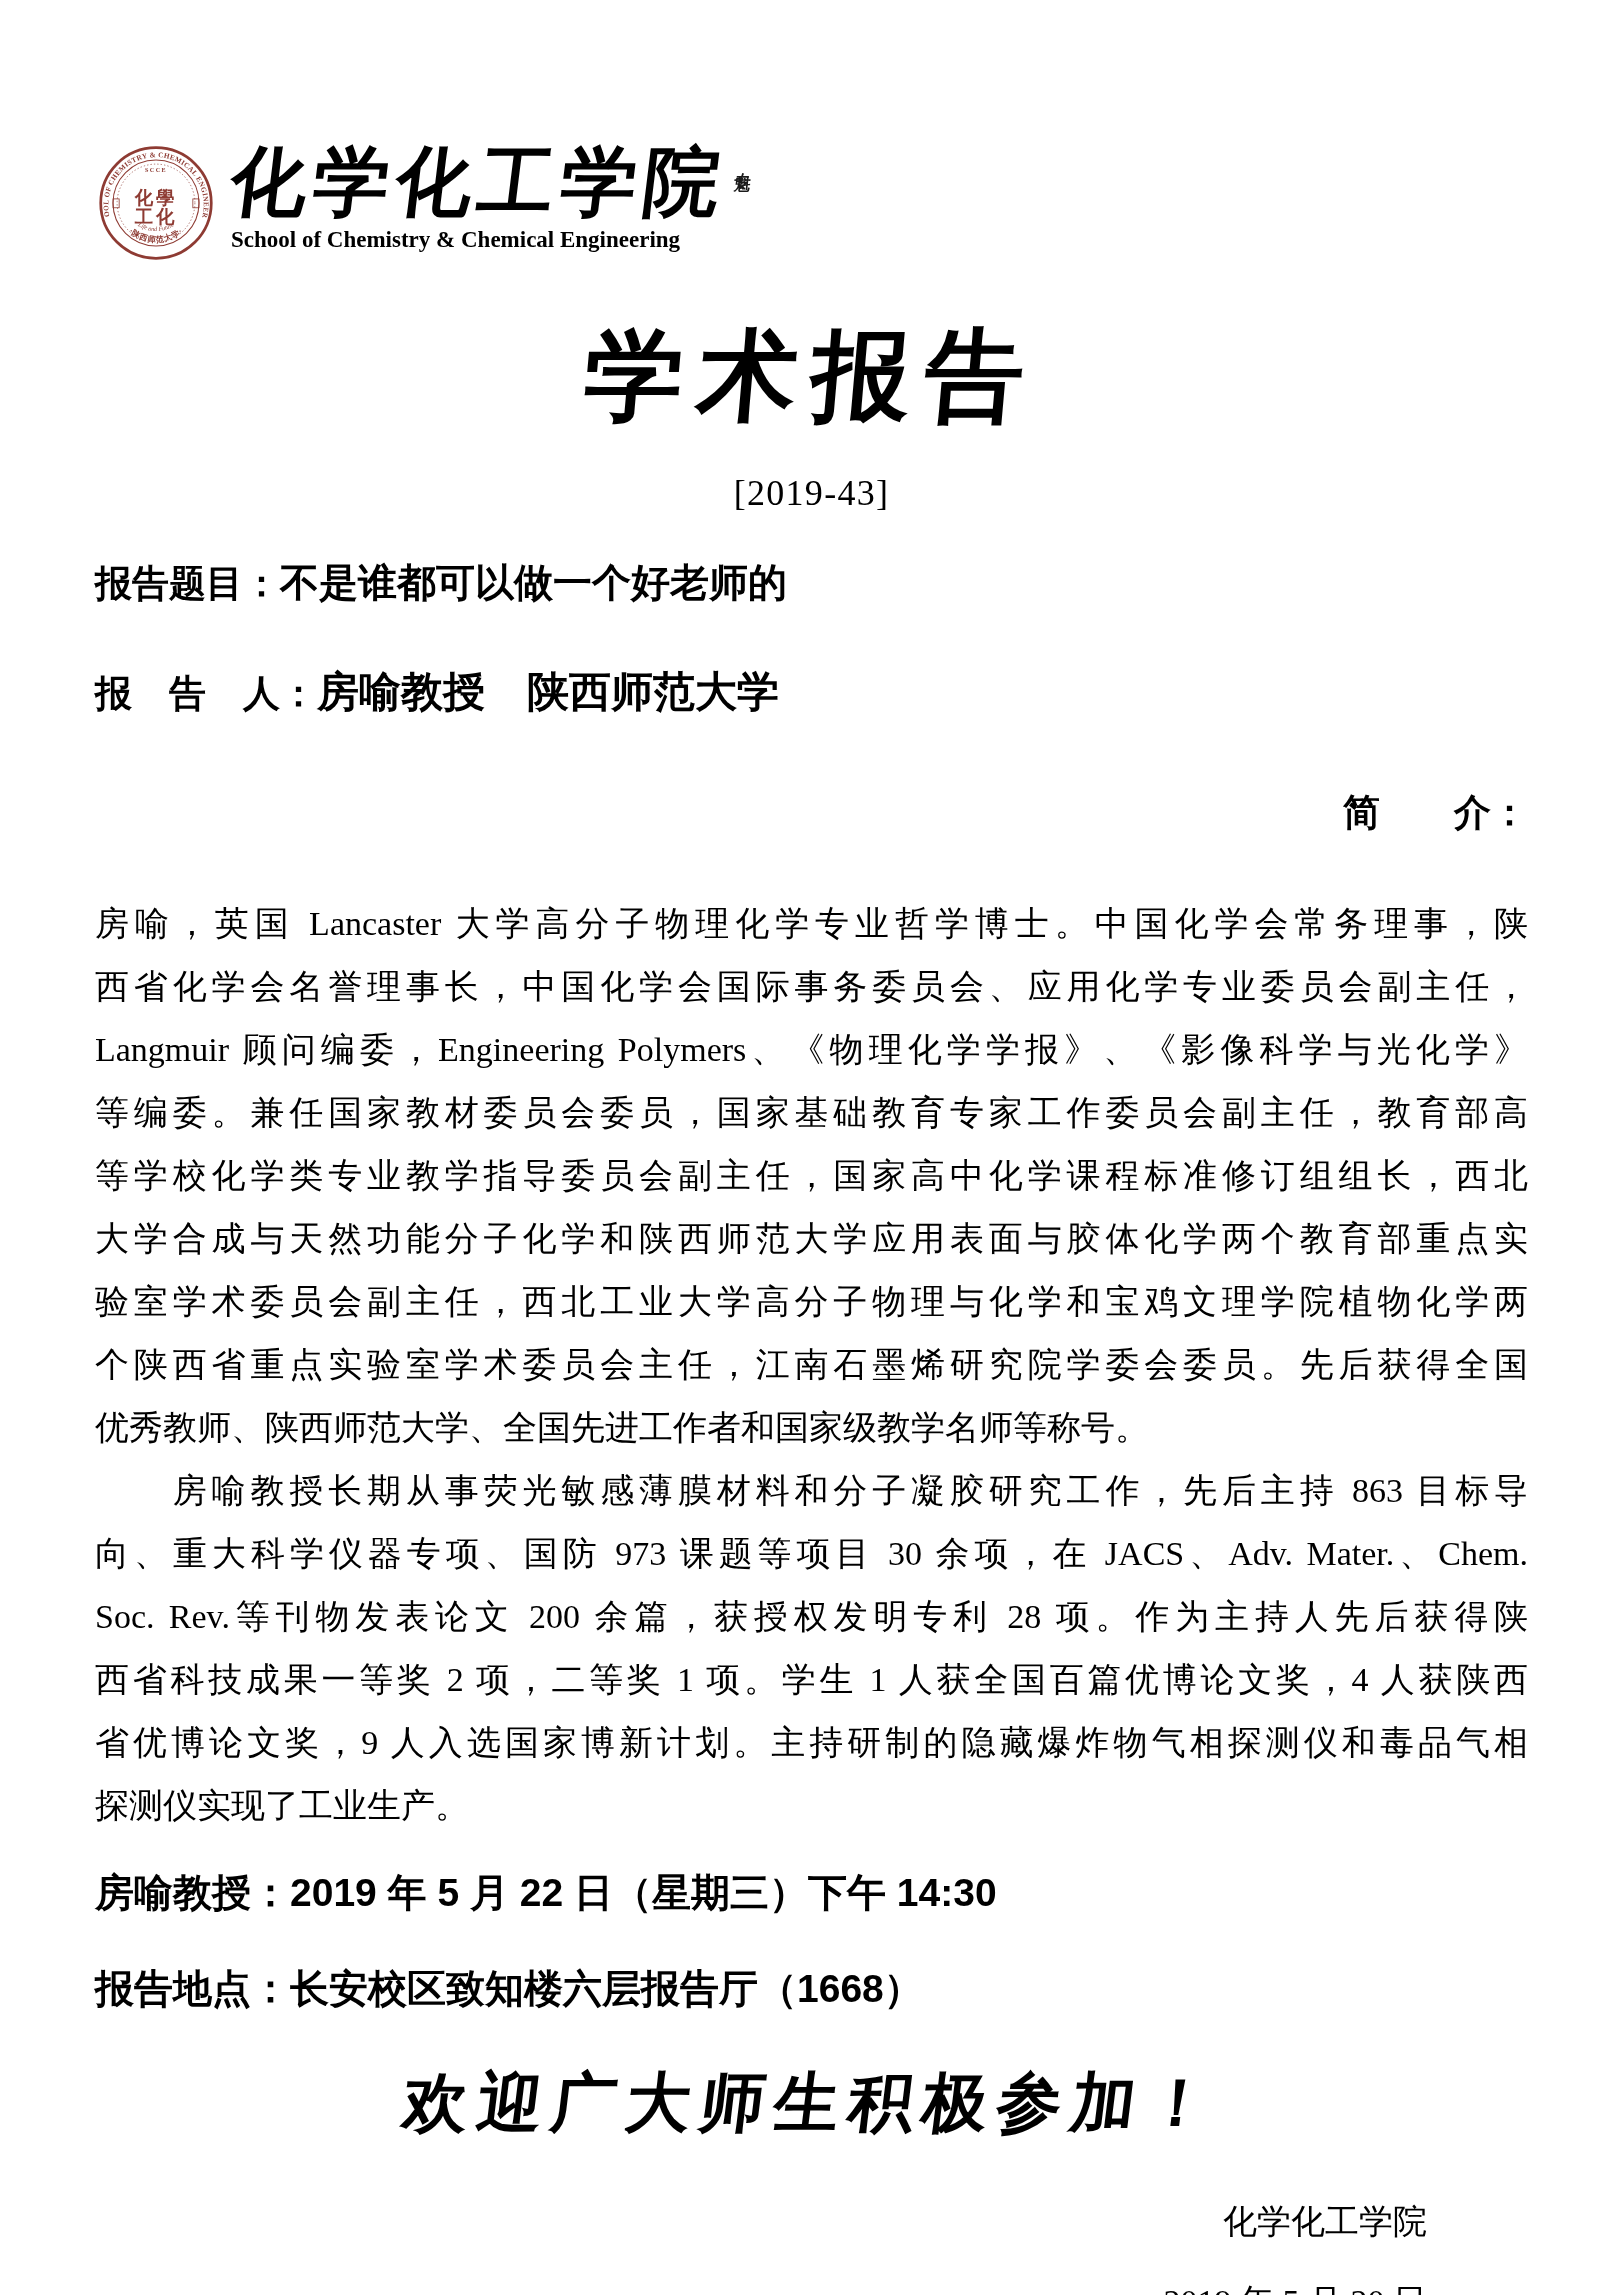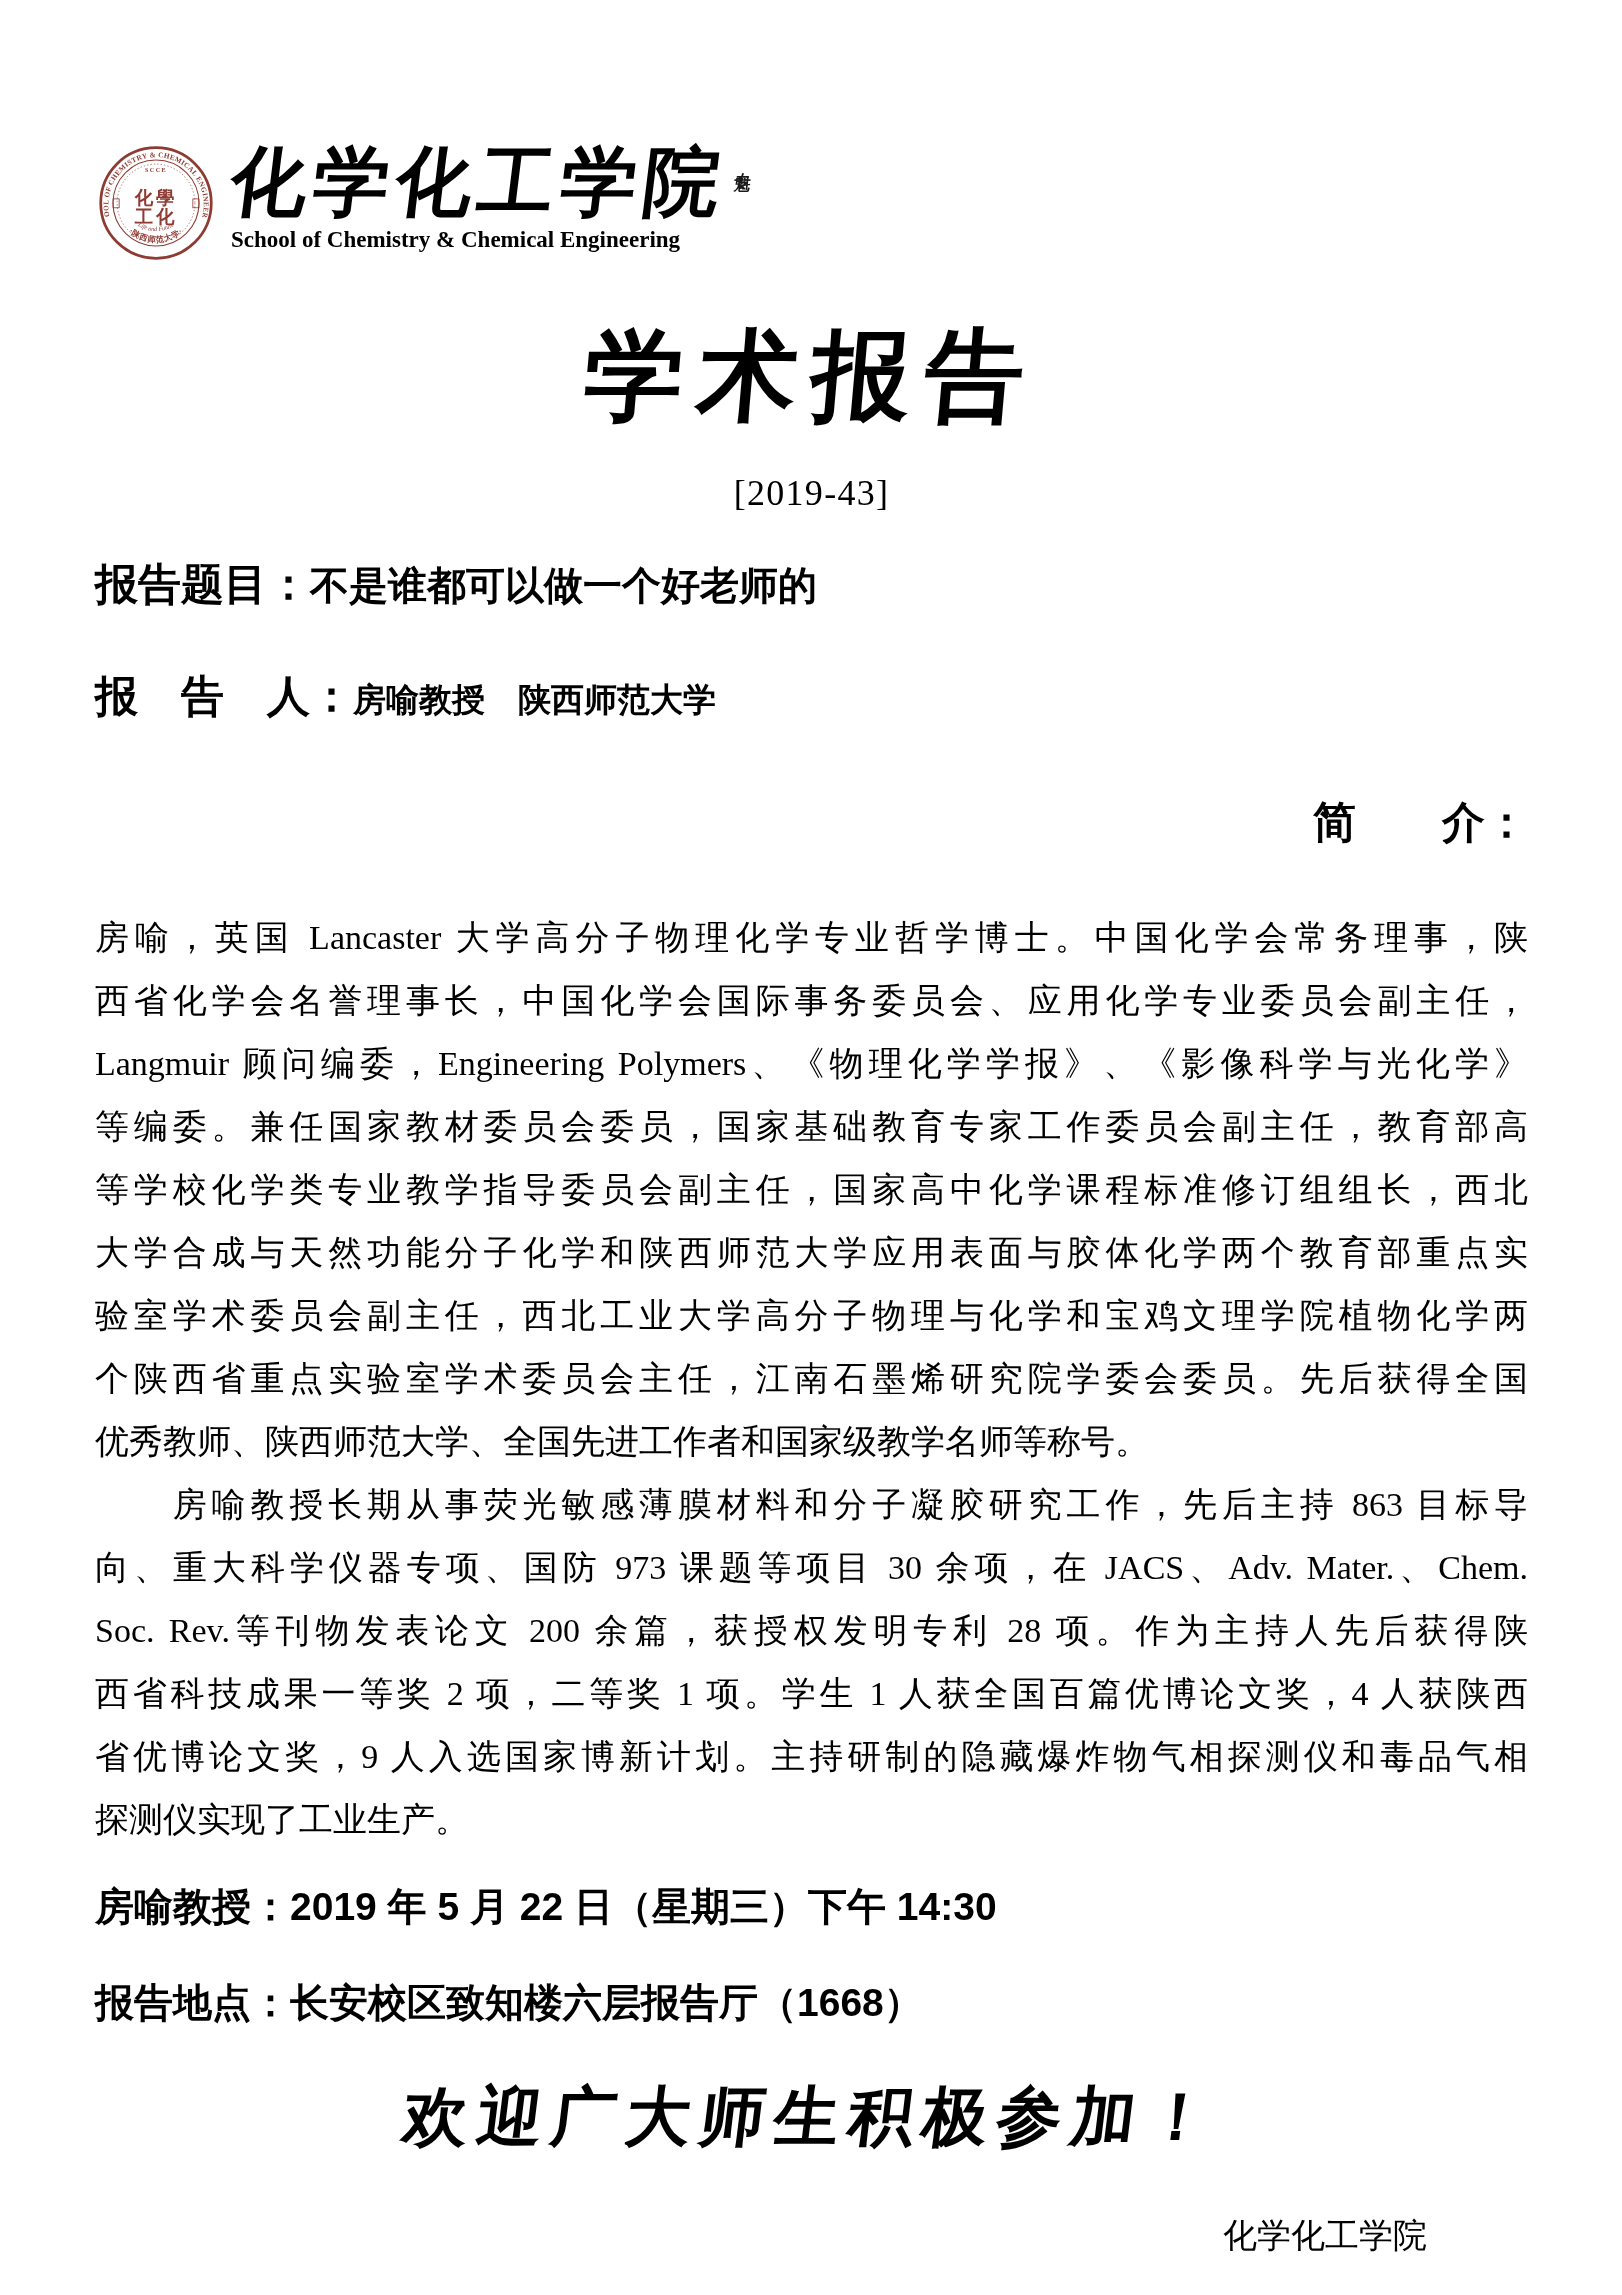--- a/index.html
+++ b/index.html
@@ -74,31 +74,31 @@
     margin-left: 95px;
     margin-right: 95px;
     white-space: nowrap;
   }
   .field-topic { margin-top: 42px; }
   .field-speaker { margin-top: 54px; }
   .field-intro { margin-top: 68px; text-align: right; }
   .field-label {
     font-family: "Liberation Sans", "DejaVu Sans", sans-serif;
     font-weight: bold;
-    font-size: 43px;
+    font-size: 37px;
   }
   .field-value-big {
     font-family: "Liberation Sans", "DejaVu Sans", sans-serif;
     font-weight: bold;
     font-size: 39px;
   }
   .field-value-mid {
     font-family: "Liberation Sans", "DejaVu Sans", sans-serif;
     font-weight: bold;
-    font-size: 33px;
+    font-size: 42px;
   }
   
   .intro-body {
     margin: 54px 95px 0 95px;
     font-size: 34px;
     line-height: 63px;
     font-family: "Liberation Serif", "DejaVu Serif", serif;
   }
   .para-line {
     text-align: justify;

